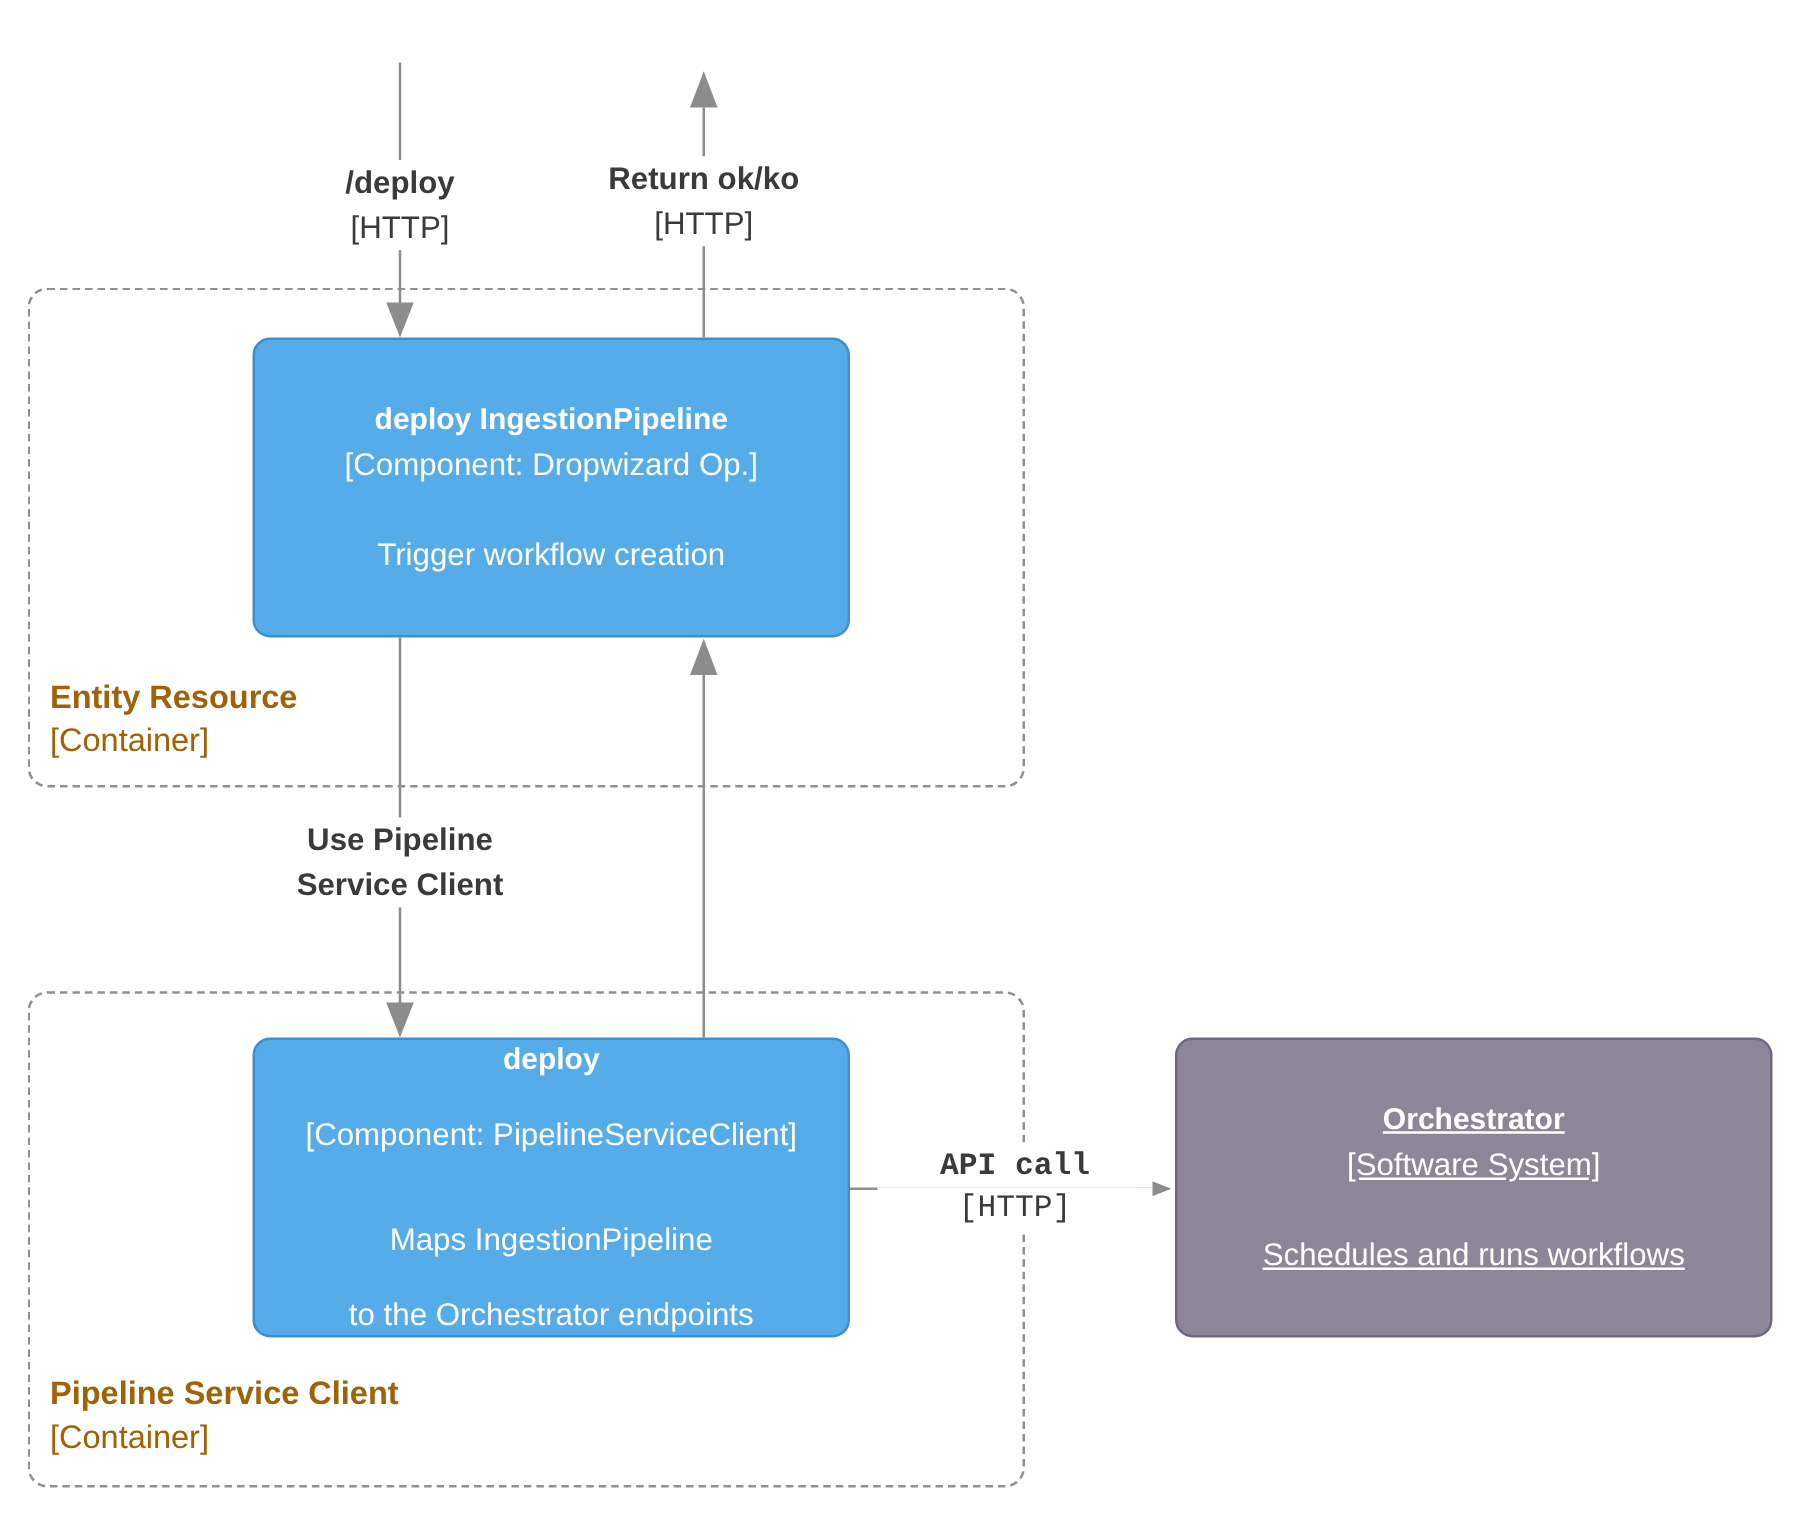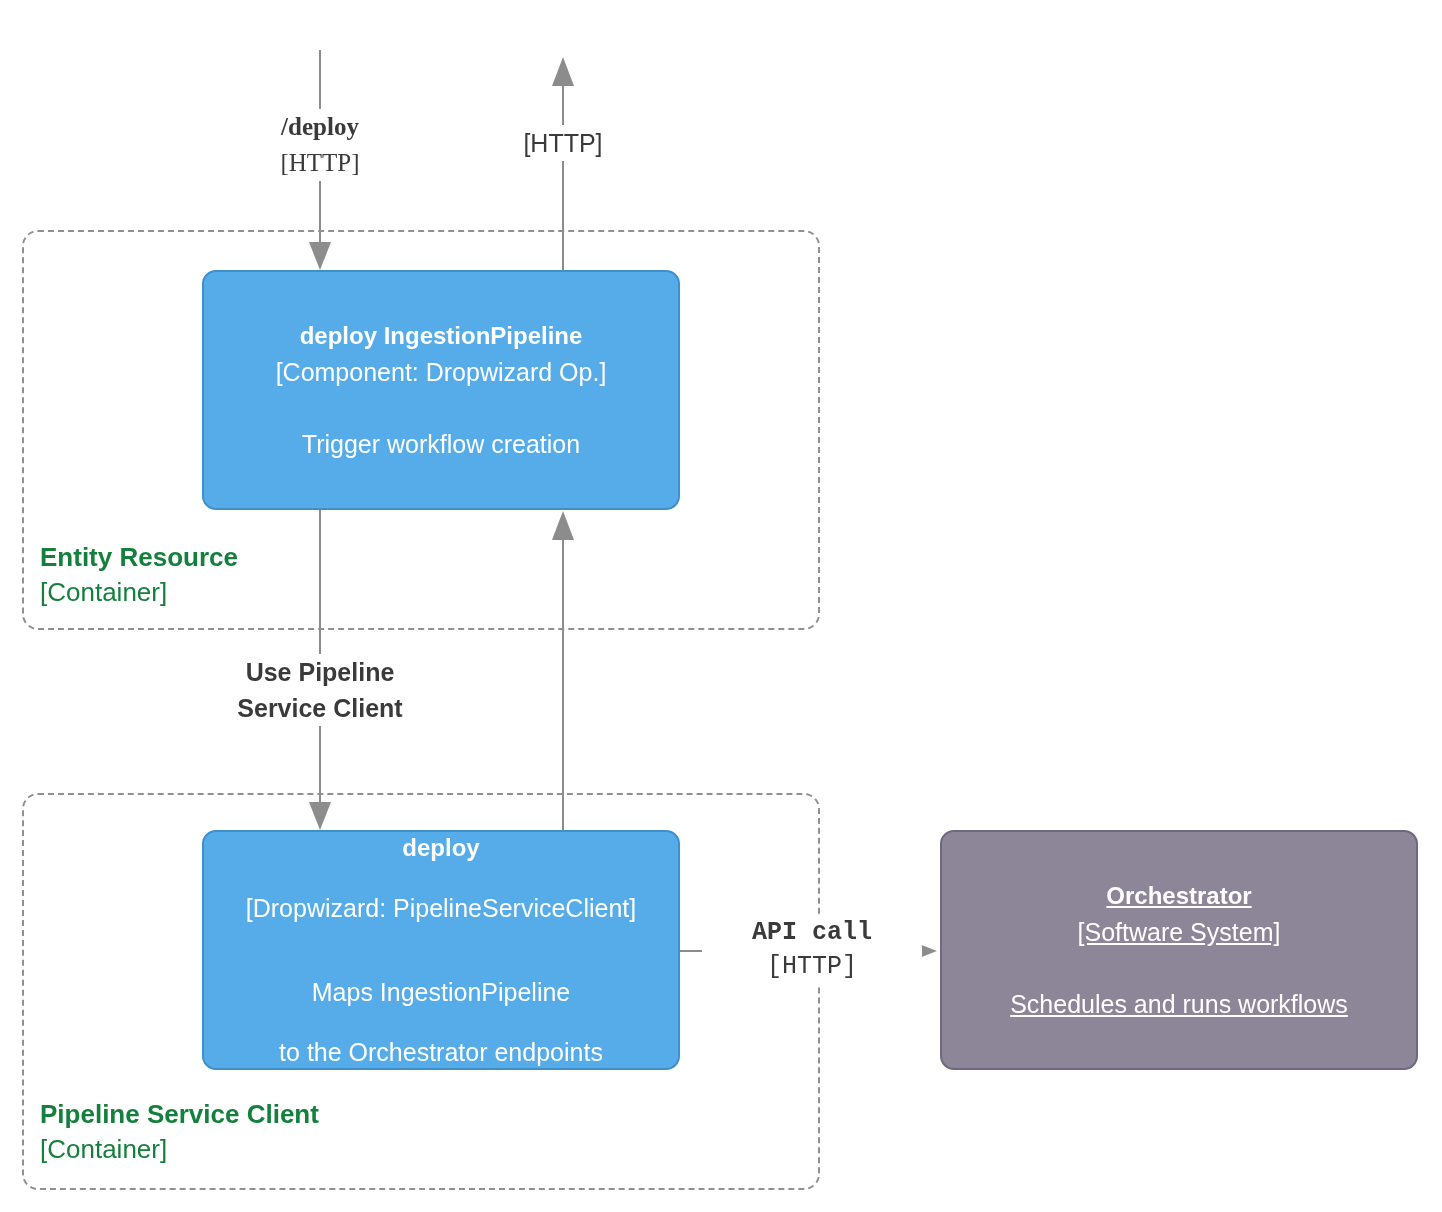--- a/index.html
+++ b/index.html
@@ -19,21 +19,21 @@
     position: absolute;
     border: 2px dashed #909090;
     border-radius: 16px;
     box-sizing: border-box;
   }
   #entity-resource-container { left: 22px; top: 230px; width: 798px; height: 400px; }
   #pipeline-service-container { left: 22px; top: 793px; width: 798px; height: 397px; }
 
   .container-label {
     position: absolute;
-    color: #15803d;
+    color: #a16207;
     font-size: 26px;
     line-height: 35px;
     white-space: nowrap;
   }
   .container-label .name { font-weight: bold; }
   #entity-resource-label { left: 40px; top: 540px; }
   #pipeline-service-label { left: 40px; top: 1097px; }
 
   .node {
     position: absolute;
@@ -68,21 +68,21 @@
     position: absolute;
     text-align: center;
     color: #3a3a3a;
     font-size: 25px;
     line-height: 36px;
     background: #ffffff;
     white-space: nowrap;
   }
   .arrow-label .main { font-weight: bold; }
 
-  #label-deploy-http    { left: 170px; top: 109px; width: 300px; font-family: Liberation Serif, serif; }
+  #label-deploy-http    { left: 170px; top: 128px; width: 300px; }
   #label-return-ok      { left: 413px; top: 125px; width: 300px; }
   #label-use-client     { left: 170px; top: 654px; width: 300px; }
   #label-return-status  { left: 413px; top: 636px; width: 300px; }
   #label-api-call       { left: 702px; top: 916px; width: 220px; line-height: 34px; background: transparent; font-family: Liberation Mono, monospace; }
   #label-api-call .main { background: #ffffff; }
   #label-api-call .sub  { background: #ffffff; }
 
   svg.arrows {
     position: absolute;
     left: 0;
@@ -134,39 +134,40 @@
 
   <div class="node component" id="node-deploy-ingestion">
     <div class="title">deploy IngestionPipeline</div>
     <div class="kind">[Component: Dropwizard Op.]</div>
     <div class="spacer"></div>
     <div class="desc">Trigger workflow creation</div>
   </div>
 
   <div class="node component" id="node-deploy-psc">
     <div class="title">deploy</div>
-    <div class="kind">[Dropwizard: PipelineServiceClient]</div>
+    <div class="kind">[Component: PipelineServiceClient]</div>
     <div class="spacer"></div>
     <div class="desc">Maps IngestionPipeline</div>
     <div class="desc">to the Orchestrator endpoints</div>
   </div>
 
   <div class="node system" id="node-orchestrator">
     <div class="title">Orchestrator</div>
     <div class="kind">[Software System]</div>
     <div class="spacer"></div>
     <div class="desc">Schedules and runs workflows</div>
   </div>
 
   <div class="arrow-label" id="label-deploy-http">
     <div class="main">/deploy</div>
     <div class="sub">[HTTP]</div>
   </div>
 
   <div class="arrow-label" id="label-return-ok">
+    <div class="main">Return ok/ko</div>
     <div class="sub">[HTTP]</div>
   </div>
 
   <div class="arrow-label" id="label-use-client">
     <div class="main">Use Pipeline</div>
     <div class="main">Service Client</div>
   </div>
 
 
   <div class="arrow-label" id="label-api-call">

